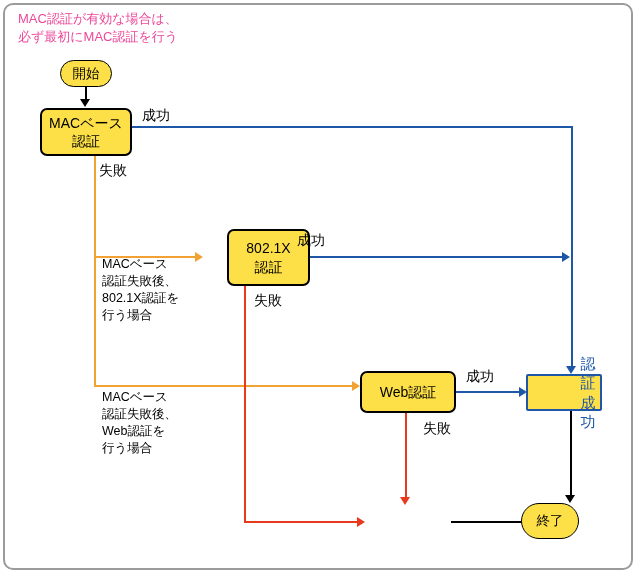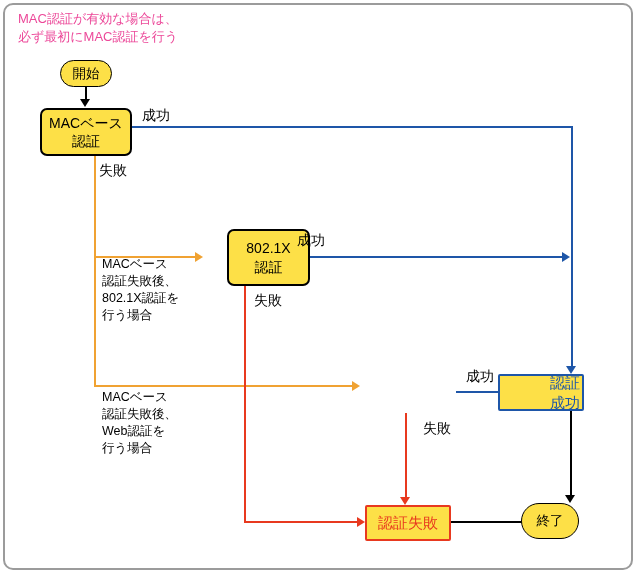--- a/index.html
+++ b/index.html
@@ -138,24 +138,24 @@
   <div class="ah ah-right t-black" style="left:533px; top:517px;"></div>
 
   <div class="node oval" style="left:60px; top:60px; width:52px; height:27px;">開始</div>
 
   <div class="node rounded" style="left:40px; top:108px; width:92px; height:48px;">MACベース
 認証</div>
 
   <div class="node rounded" style="left:203px; top:229px; width:83px; height:57px;margin-left:24px;">802.1X
 認証</div>
 
+  <div class="node rounded" style="left:360px; top:371px; width:96px; height:42px;">Web認証</div>
 
-  <div class="node rect-blue" style="left:498px; top:374px; width:86px; height:37px;padding-left:48px;">認証成功</div>
+  <div class="node rect-blue" style="left:526px; top:374px; width:76px; height:37px;padding-left:48px;">認証成功</div>
 
-  <div class="node rect-red" style="left:365px; top:505px; width:86px; height:36px;">認証失敗</div>
 
   <div class="node oval" style="left:521px; top:503px; width:58px; height:36px;">終了</div>
 
   <div class="lbl" style="left:142px; top:107px;">成功</div>
   <div class="lbl" style="left:99px; top:162px;">失敗</div>
   <div class="note-sm" style="left:102px; top:256px;">MACベース
 認証失敗後、
 802.1X認証を
 行う場合</div>
   <div class="lbl" style="left:297px; top:232px;">成功</div>

